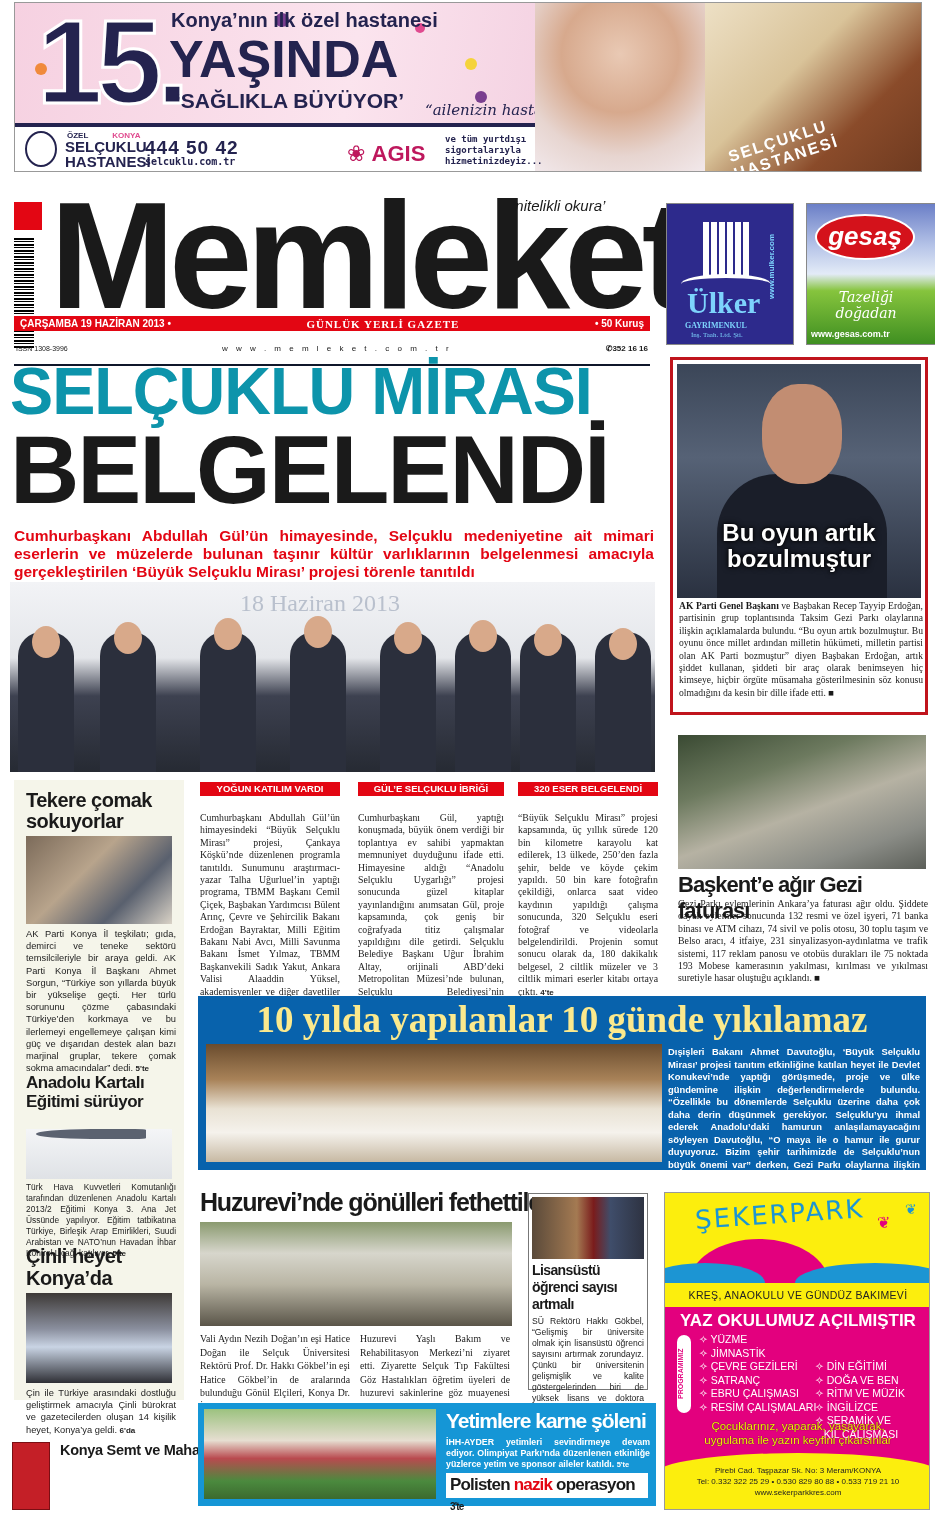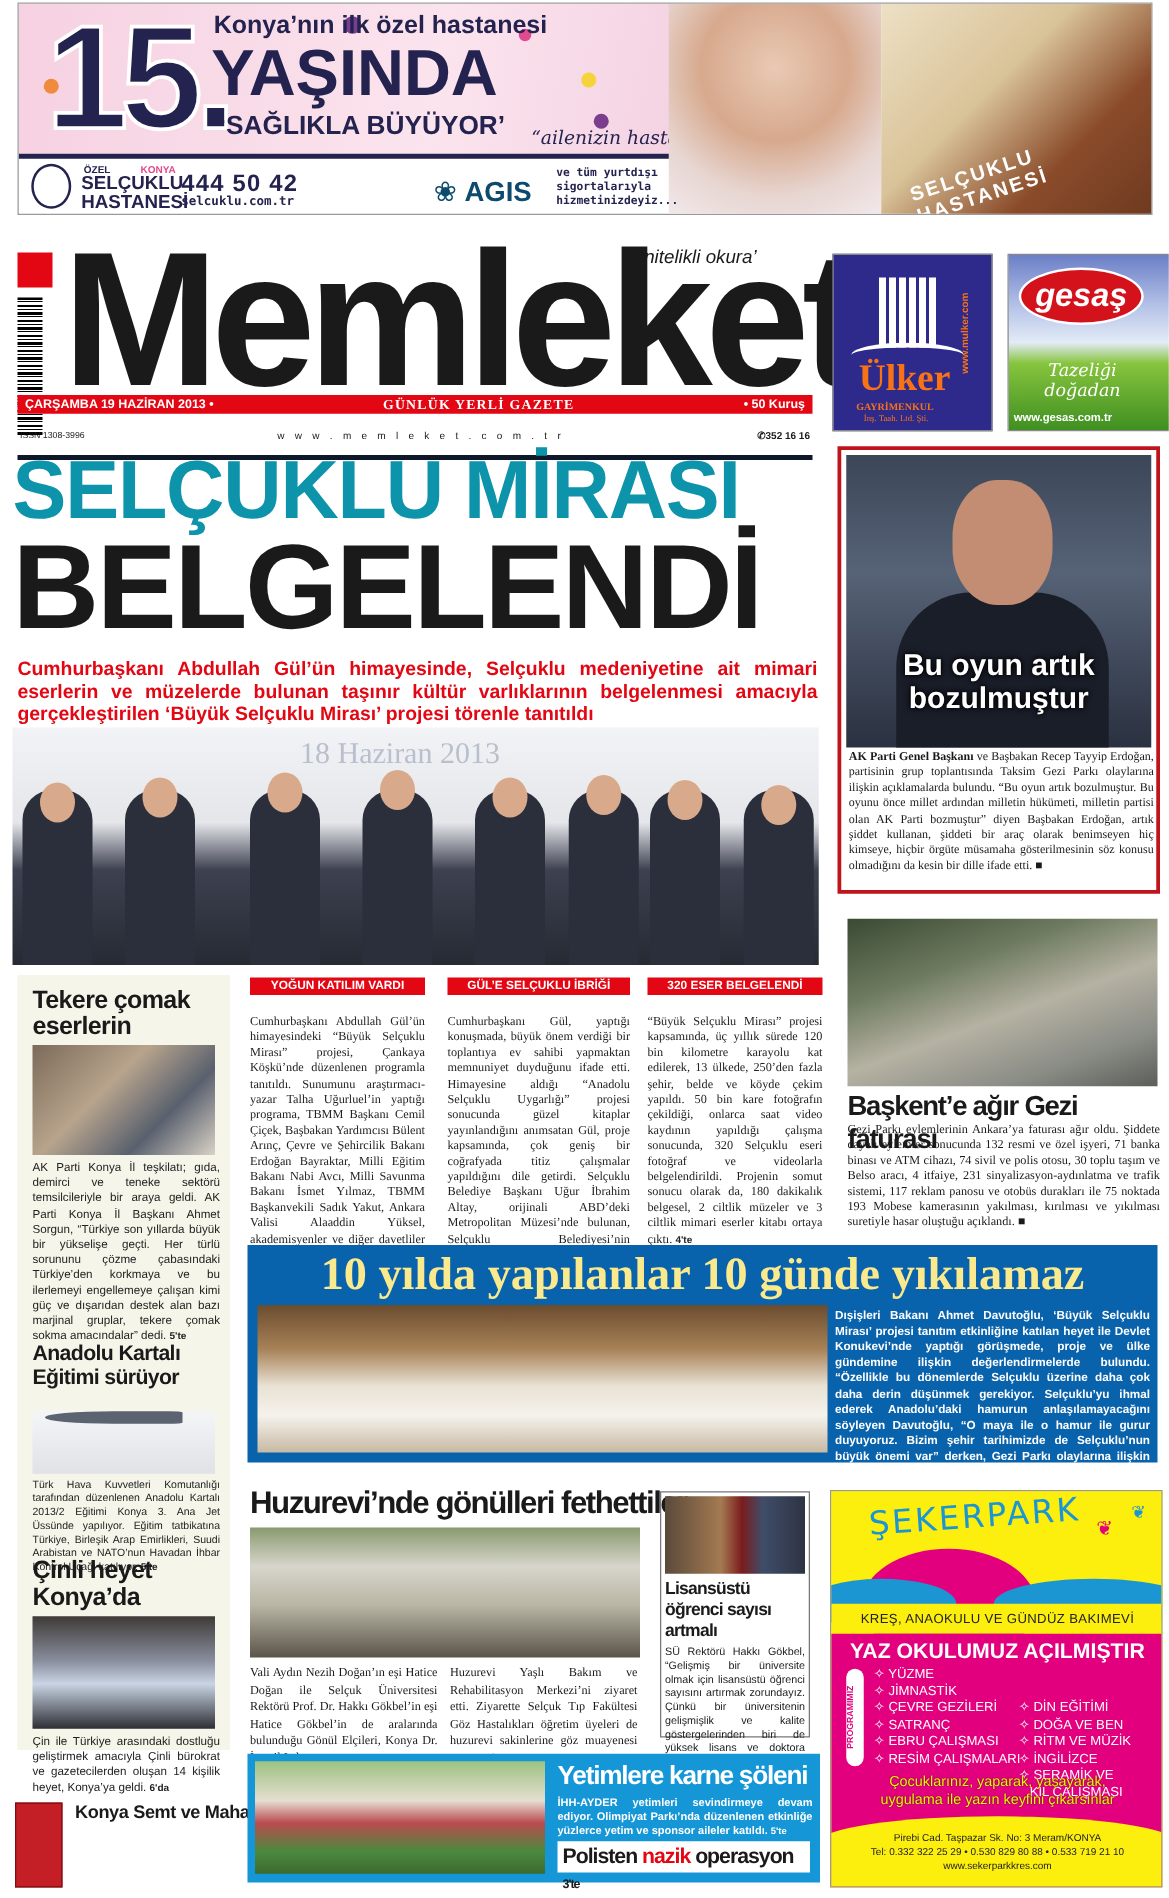--- a/index.html
+++ b/index.html
@@ -17,34 +17,34 @@
 #top-ad .bar{position:absolute;left:0;top:120px;width:560px;height:4px;background:#24234f}
 #top-ad .family{position:absolute;left:520px;top:0;width:170px;height:170px;background:radial-gradient(circle at 50% 30%,#e9c9b4,#d7a98d 40%,#e7d5d0 70%,#f2e9ec)}
 #top-ad .building{position:absolute;left:690px;top:0;width:218px;height:170px;background:linear-gradient(135deg,#ede0c5,#d9c399 40%,#8a4b2a 70%,#6e3a20)}
 #top-ad .bname{position:absolute;left:712px;top:115px;color:#fff;font-weight:bold;font-size:16px;transform:rotate(-18deg);letter-spacing:2px;line-height:18px}
 #top-ad .logo-c{position:absolute;left:10px;top:128px;width:32px;height:36px;border:2px solid #24234f;border-radius:50%}
 #top-ad .hs1{position:absolute;left:50px;top:128px;font-size:8px;font-weight:bold;color:#24234f}
 #top-ad .hs1 span{color:#e04a8f;margin-left:22px}
 #top-ad .hs2{position:absolute;left:50px;top:136px;font-size:15px;font-weight:bold;color:#24234f;line-height:15px}
 #top-ad .tel{position:absolute;left:130px;top:134px;font-size:19px;font-weight:bold;color:#24234f;letter-spacing:1px}
 #top-ad .web{position:absolute;left:130px;top:153px;font-size:10px;font-weight:bold;color:#24234f;font-family:"DejaVu Sans Mono",monospace}
-#top-ad .agis{position:absolute;left:332px;top:138px;font-size:22px;color:#0c4a6e}
+#top-ad .agis{position:absolute;left:332px;top:138px;font-size:22px;color:#be185d}
 #top-ad .agis-t{position:absolute;left:430px;top:131px;font-size:9px;font-weight:bold;color:#24234f;line-height:11px;font-family:"DejaVu Sans Mono",monospace}
 
 #red-sq{left:14px;top:202px;width:28px;height:28px;background:#e30613}
 #barcode{left:14px;top:238px;width:20px;height:110px;background:repeating-linear-gradient(180deg,#000 0 2px,#fff 2px 3px,#000 3px 4px,#fff 4px 6px)}
 #logo{left:50px;top:180px;font-size:150px;font-weight:bold;color:#1a1a1a;letter-spacing:-6px;line-height:150px;transform:scaleY(1.02)}
 #slogan{left:512px;top:197px;font-size:15px;font-style:italic;color:#1a1a1a}
 #datebar{left:14px;top:316px;width:636px;height:15px;background:#e30613;color:#fff;font-size:10px;font-weight:bold;display:flex;justify-content:space-between;align-items:center;padding:0 6px}
 #datebar .mid{font-family:"Liberation Serif",serif;font-size:11px;letter-spacing:1px}
-#subbar{left:14px;top:332px;width:636px;height:12px;font-size:7px;display:flex;justify-content:space-between;align-items:center;padding:16px 2px;border-bottom:4px solid #0f172a}
+#subbar{left:14px;top:332px;width:636px;height:12px;font-size:7px;display:flex;justify-content:space-between;align-items:center;padding:16px 2px;border-bottom:2px solid #0f172a}
 #subbar .www{letter-spacing:3px;font-size:8px}
 #subbar .ph{font-weight:bold;font-size:8px}
 
-#ulker{left:666px;top:203px;width:128px;height:142px;background:#2d2a8c;border:1px solid #888;color:#f97316;text-align:right}
+#ulker{left:666px;top:203px;width:128px;height:142px;background:#2d2a8c;border:1px solid #888;color:#7dd3fc;text-align:right}
 #ulker .bld{position:absolute;left:36px;top:18px;width:48px;height:56px;background:repeating-linear-gradient(90deg,#fff 0 6px,#2d2a8c 6px 8px)}
 #ulker .arc{position:absolute;left:14px;top:70px;width:90px;height:20px;border-top:4px solid #fff;border-radius:50% 50% 0 0}
 #ulker .nm{position:absolute;left:20px;top:82px;font-size:30px;font-weight:bold;font-family:"Liberation Serif",serif}
 #ulker .g1{position:absolute;left:18px;top:117px;font-size:8px;font-weight:bold;font-family:"Liberation Serif",serif}
 #ulker .g2{position:absolute;left:24px;top:127px;font-size:7px;font-family:"Liberation Serif",serif}
 #ulker .vw{position:absolute;left:100px;top:30px;font-size:8px;font-weight:bold;writing-mode:vertical-rl;transform:rotate(180deg)}
 #gesas{left:806px;top:203px;width:142px;height:142px;border:1px solid #888;background:linear-gradient(180deg,#6b7fc7 0,#b6c4e8 30%,#e3ebf7 50%,#86c43d 62%,#3f8f21 100%);overflow:hidden}
 #gesas .oval{position:absolute;left:8px;top:10px;width:100px;height:46px;background:#d4121b;border-radius:50%;border:2px solid #fff;color:#fff;font-size:26px;font-weight:bold;font-style:italic;text-align:center;line-height:40px}
 #gesas .tz{position:absolute;left:14px;top:85px;color:#fff;font-size:14px;font-style:italic;font-family:"DejaVu Serif",serif;line-height:16px;text-align:center;width:90px}
 #gesas .w{position:absolute;left:4px;top:125px;color:#fff;font-size:9px;font-weight:bold}
@@ -205,21 +205,21 @@
   <div id="erd-photo">
     <div class="suit"></div>
       <div class="face"></div>
   </div>
   <div id="erd-title">Bu oyun artık bozulmuştur</div>
   <div id="erd-text"><b>AK Parti Genel Başkanı</b><span> ve Başbakan Recep Tayyip Erdoğan, partisinin grup toplantısında Taksim Gezi Parkı olaylarına ilişkin açıklamalarda bulundu. “Bu oyun artık bozulmuştur. Bu oyunu önce millet ardından milletin hükümeti, milletin partisi olan AK Parti bozmuştur” diyen Başbakan Erdoğan, artık şiddet kullanan, şiddeti bir araç olarak benimseyen hiç kimseye, hiçbir örgüte müsamaha gösterilmesinin söz konusu olmadığını da kesin bir dille ifade etti. ■</span></div>
 </div>
 
 <div id="leftcol" class="abs">
   <div class="abs" style="left:12px;top:10px;width:150px">
-    <div class="lc-h" style="font-size:20px;line-height:21px">Tekere çomak eserlerin</div>
+    <div class="lc-h" style="font-size:20px;line-height:21px">Tekere çomak sokuyorlar</div>
     <div class="photo" style="width:146px;height:88px;margin:4px 0"></div>
     <div class="lc-t"><span>AK Parti Konya İl teşkilatı; gıda, demirci ve teneke sektörü temsilcileriyle bir araya geldi. AK Parti Konya İl Başkanı Ahmet Sorgun, “Türkiye son yıllarda büyük bir yükselişe geçti. Her türlü sorununu çözme çabasındaki Türkiye’den korkmaya ve bu ilerlemeyi engellemeye çalışan kimi güç ve dışarıdan destek alan bazı marjinal gruplar, tekere çomak sokma amacındalar” dedi.</span> <b>5'te</b></div>
   </div>
   <div class="abs" style="left:12px;top:293px;width:150px">
     <div class="lc-h" style="font-size:17px;line-height:19px">Anadolu Kartalı Eğitimi sürüyor</div>
     <div style="width:146px;height:50px;margin:3px 0;background:linear-gradient(180deg,#f4f5f7,#dfe2e6)">
         <div style="margin:18px 0 0 10px;width:110px;height:10px;background:#5b6270;border-radius:50% 10% 10% 50%"></div>
       </div>
     <div class="lc-t" style="font-size:8.4px;line-height:11px"><span>Türk Hava Kuvvetleri Komutanlığı tarafından düzenlenen Anadolu Kartalı 2013/2 Eğitimi Konya 3. Ana Jet Üssünde yapılıyor. Eğitim tatbikatına Türkiye, Birleşik Arap Emirlikleri, Suudi Arabistan ve NATO’nun Havadan İhbar Kontrol Uçağı katılıyor.</span> <b>5'te</b></div>
   </div>

